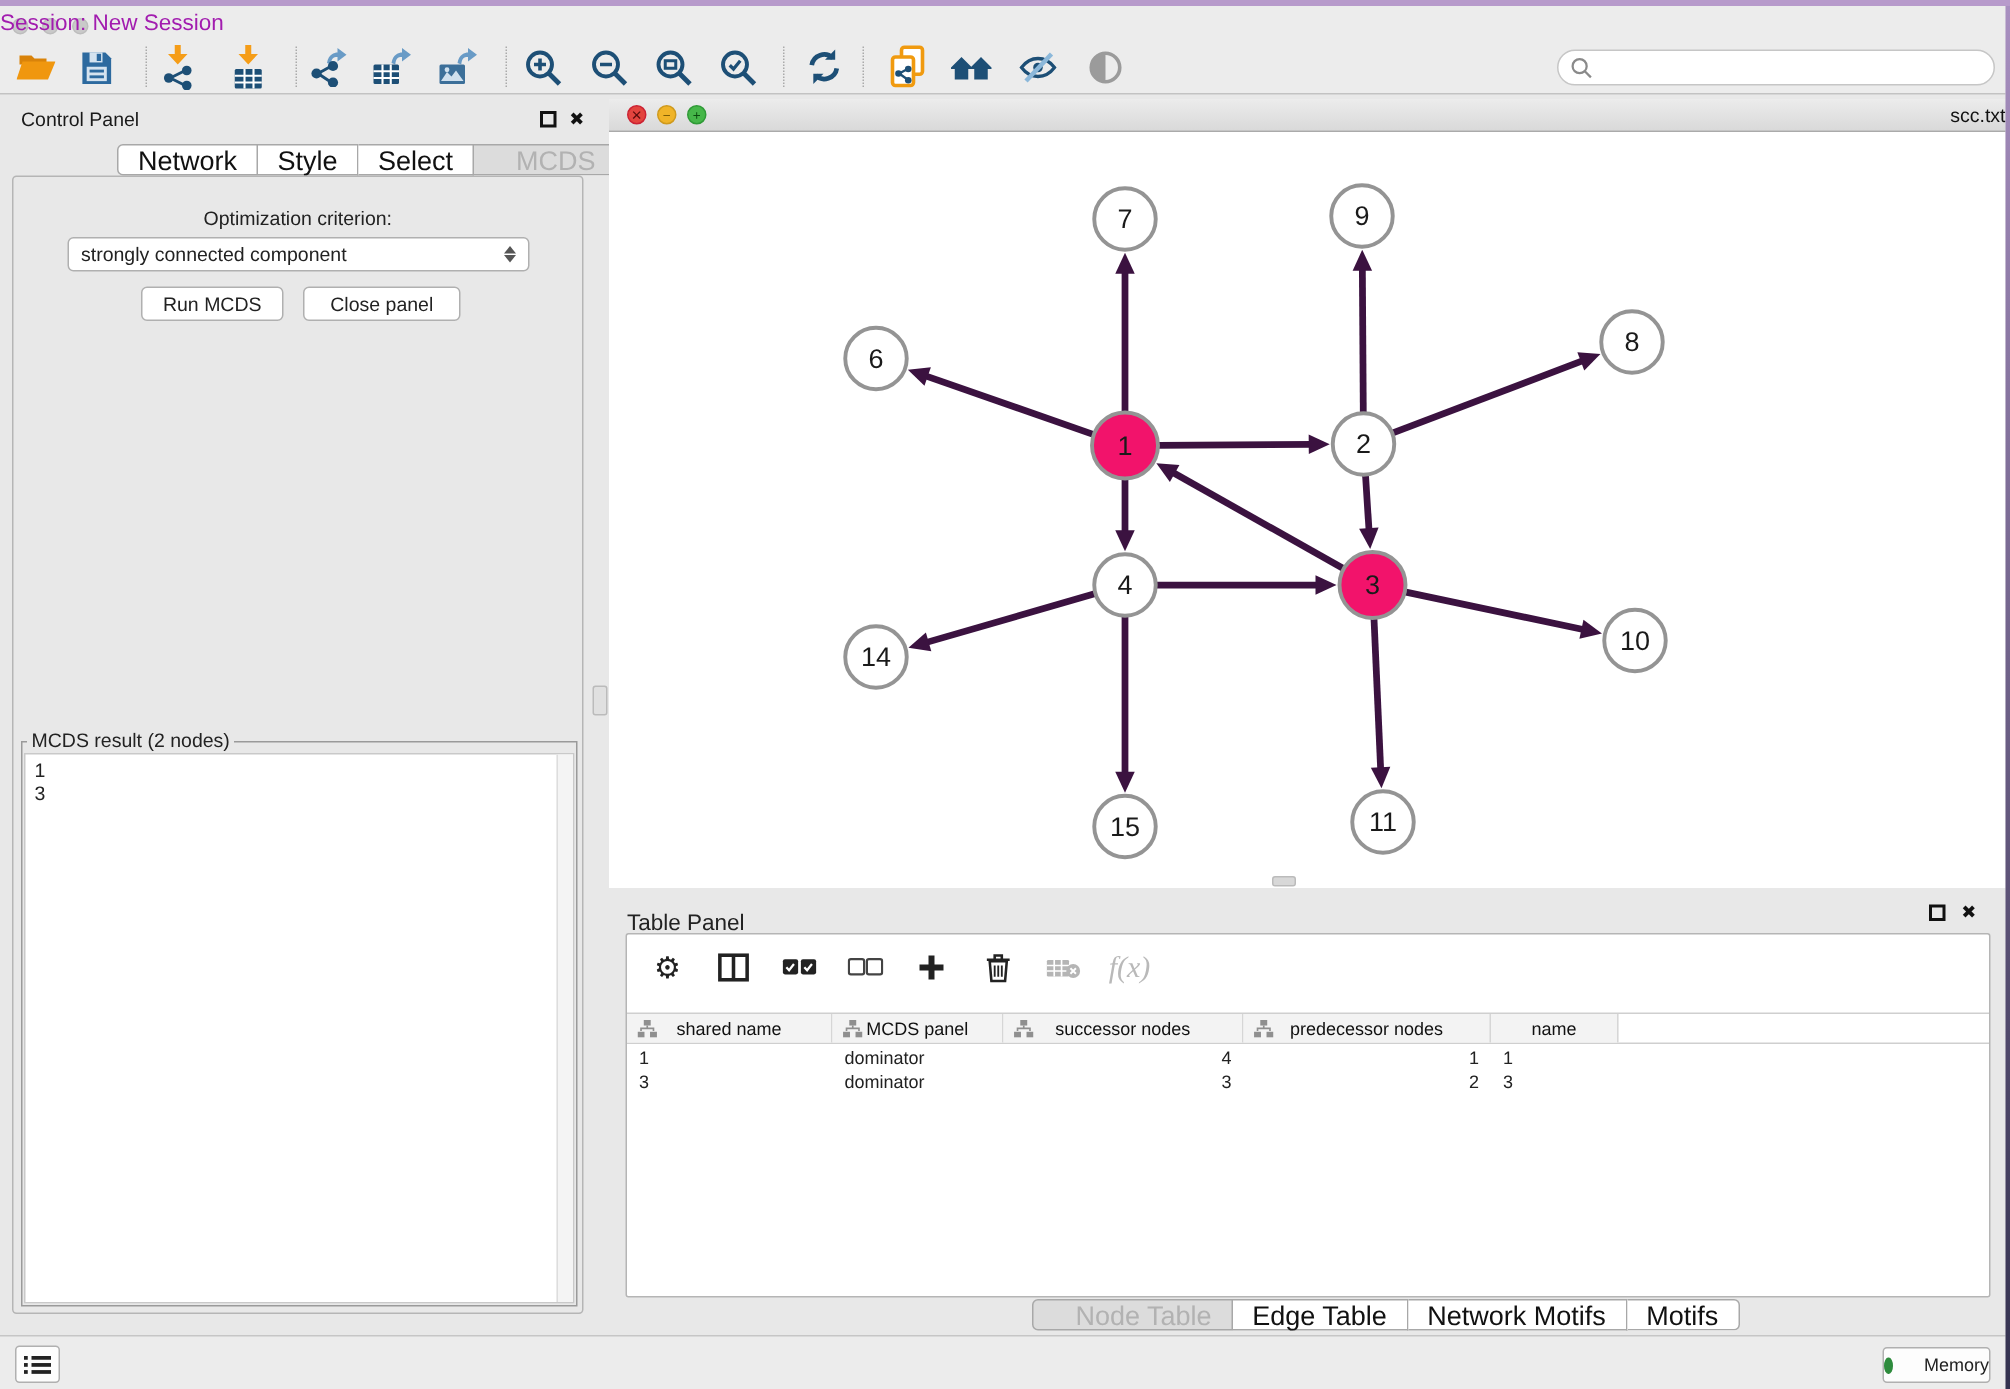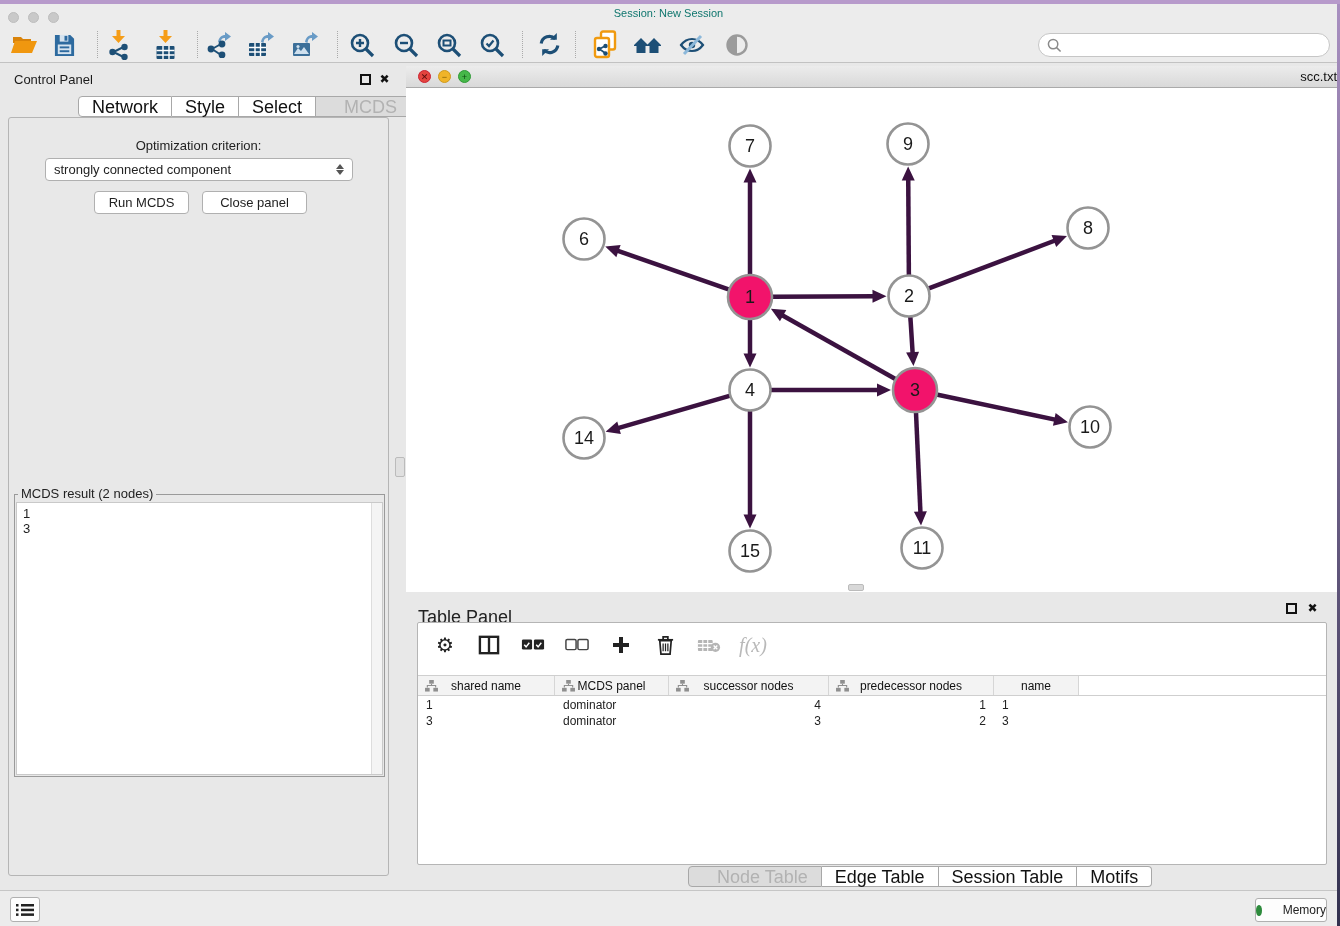--- a/index.html
+++ b/index.html
@@ -10,21 +10,21 @@
   }
   .abs { position:absolute; }
 
   
   .desktop-top { left:0; top:0; width:1340px; height:4px; background:#b79acb; }
   .desktop-right { right:0; top:4px; width:3px; height:922px; background:linear-gradient(#a88fc0,#33314f); }
 
   
   .titlebar { left:0; top:4px; width:1337px; height:22px; background:#ececec; }
   .tl-dot { position:absolute; top:8px; width:11px; height:11px; border-radius:50%; background:#c9c9c9; border:1px solid #bdbdbd; }
-  .win-title { position:absolute; top:3px; left:0; width:100%; text-align:center; color:#0f766e; font-size:11px; }
+  .win-title { position:absolute; top:3px; left:0; width:100%; color:#a21caf; font-size:15px; }
 
   
   .toolbar { left:0; top:26px; width:1337px; height:37px; background:#ececec; border-bottom:1px solid #c2c2c2; }
   .tb-btn { position:absolute; top:3px; width:36px; height:31px; display:flex; align-items:center; justify-content:center; cursor:default; }
   .tb-sep { position:absolute; top:5px; width:0; height:27px; border-left:1px dotted #aaa; }
   .searchbox { position:absolute; top:7px; left:1038px; width:292px; height:24px; background:#fff; border:1px solid #c6c6c6; border-radius:12px; display:flex; align-items:center; padding-left:8px; }
   .searchbox input { border:none; outline:none; flex:1; font-size:13px; font-family:"Liberation Sans",sans-serif; background:transparent; margin-left:5px; }
 
   
   .cp-header-title { left:14px; top:72px; font-size:13px; color:#1a1a1a; }
@@ -37,42 +37,42 @@
   .seg-tab.active { background:#dcdcdc; color:#b2b2b2;padding-left:28px; }
   .cp-body { left:8px; top:117px; width:381px; height:759px; border:1px solid #b5b5b5; border-radius:3px; background:#e8e8e8; }
   .opt-label { left:0; top:138px; width:397px; text-align:center; font-size:13px; }
   .opt-select { left:45px; top:158px; width:308px; height:23px; background:#fff; border:1px solid #b0b0b0; border-radius:4px; display:flex; align-items:center; padding:0 8px; cursor:default; }
   .opt-select .val { flex:1; font-size:13px; }
   .spin { display:flex; flex-direction:column; gap:1px; }
   .spin i { width:0; height:0; border-left:4px solid transparent; border-right:4px solid transparent; }
   .spin .up { border-bottom:5px solid #555; }
   .spin .dn { border-top:5px solid #555; }
   .cp-btn { position:absolute; top:191px; height:23px; background:#fff; border:1px solid #b0b0b0; border-radius:4px; font-size:13px; text-align:center; line-height:21px; cursor:default; }
-  .fieldset { left:14px; top:494px; width:371px; height:283px; }
+  .fieldset { left:14px; top:494px; width:371px; height:377px; }
   .fs-legend { position:absolute; top:-8px; left:4px; background:#e8e8e8; padding:0 3px; font-size:13px; }
   .fs-border { position:absolute; inset:0; border:1px solid #9a9a9a; }
   .fs-text { position:absolute; left:2px; top:8px; right:2px; bottom:2px; background:#fff; border:1px solid #c9c9c9; font-size:13px; padding:3px 6px; white-space:pre; overflow:hidden; }
   .fs-scroll { position:absolute; right:3px; top:9px; width:11px; bottom:3px; background:#f4f4f4; border-left:1px solid #ddd; }
 
   
   .vsplit-handle { left:395px; top:457px; width:10px; height:20px; background:#e0e0e0; border:1px solid #bbb; border-radius:2px; }
   .hsplit-handle { left:848px; top:584px; width:16px; height:7px; background:#d8d8d8; border:1px solid #bbb; border-radius:2px; }
 
   
   .net-titlebar { left:406px; top:66px; width:931px; height:22px; background:linear-gradient(#ececec,#d9d9d9); border-bottom:1px solid #aaa; }
   .traffic { position:absolute; top:4px; width:13px; height:13px; border-radius:50%; font-size:9px; line-height:13px; text-align:center; color:#5a0b0b; cursor:default; }
   .t-red { background:#e3443e; border:1px solid #c23; }
   .t-yel { background:#f0b428; border:1px solid #cf9a1d; color:#7a5a05; }
   .t-grn { background:#46b749; border:1px solid #2f9a36; color:#0c4d10; }
   .net-title { position:absolute; top:3px; left:0; width:100%; text-align:right; font-size:13px; color:#111; }
   .net-canvas { left:406px; top:88px; width:931px; height:504px; background:#fff; }
 
   
   .tp-area { left:406px; top:592px; width:931px; height:298px; background:#e8e8e8; }
-  .tp-title { position:absolute; left:12px; top:15px; font-size:18px; }
+  .tp-title { position:absolute; left:12px; top:15px; font-size:15px; }
   .tp-box { position:absolute; left:11px; top:30px; width:910px; height:243px; background:#fff; border:1px solid #b5b5b5; border-radius:2px; }
   .tp-toolbar { position:absolute; left:0; top:0; width:100%; height:44px; display:flex; align-items:center; padding-left:12px; gap:14px; }
   .tp-tbtn { width:30px; height:30px; display:flex; align-items:center; justify-content:center; cursor:default; }
   .glyph { font-size:20px; color:#222; }
   .fx { font-family:"Liberation Serif",serif; font-style:italic; font-size:20px; color:#b9b9b9; }
   .thead { position:absolute; left:0; top:52px; width:100%; height:21px; display:flex; border-top:1px solid #cfcfcf; border-bottom:1px solid #cfcfcf; }
   .th { background:#f3f3f3; border-right:1px solid #d6d6d6; display:flex; align-items:center; justify-content:center; gap:6px; font-size:12px; color:#111; position:relative; }
   .th .mini { position:absolute; left:7px; }
   .tbody { position:absolute; left:0; top:74px; width:100%; }
   .trow { display:flex; height:16px; }
@@ -449,21 +449,21 @@
             <div class="td" style="width: 160px; text-align: right;">3</div>
             <div class="td" style="width: 165px; text-align: right;">2</div>
             <div class="td" style="width: 85px; text-align: left;">3</div>
           </div>
         </div>
     </div>
 
     <div class="tp-tabs">
       <div class="seg-tab active">Node Table</div>
       <div class="seg-tab">Edge Table</div>
-      <div class="seg-tab">Session Table</div>
+      <div class="seg-tab">Network Motifs</div>
       <div class="seg-tab">Motifs</div>
     </div>
   </div>
 
   <div class="abs statusbar">
     <div class="list-btn">
       <svg width="18" height="14" viewBox="0 0 18 14">
         <rect x="0" y="1" width="2.5" height="2.5" fill="#222"></rect>
           <rect x="5" y="1" width="13" height="2.5" fill="#222"></rect>
         <rect x="0" y="5.7" width="2.5" height="2.5" fill="#222"></rect>

